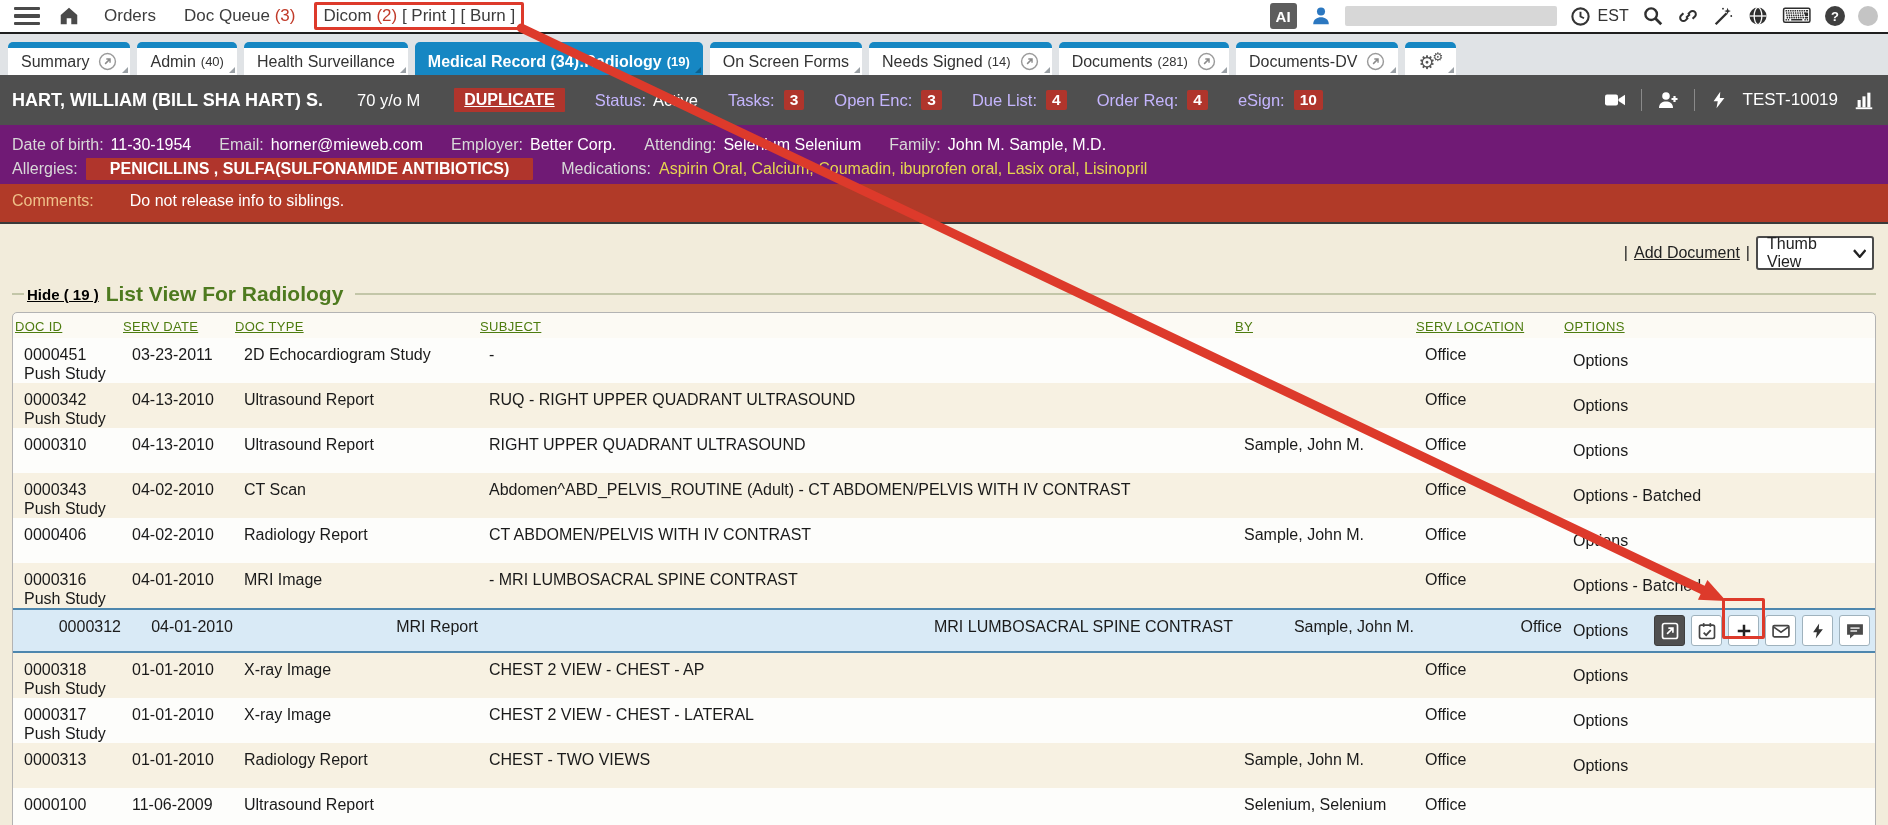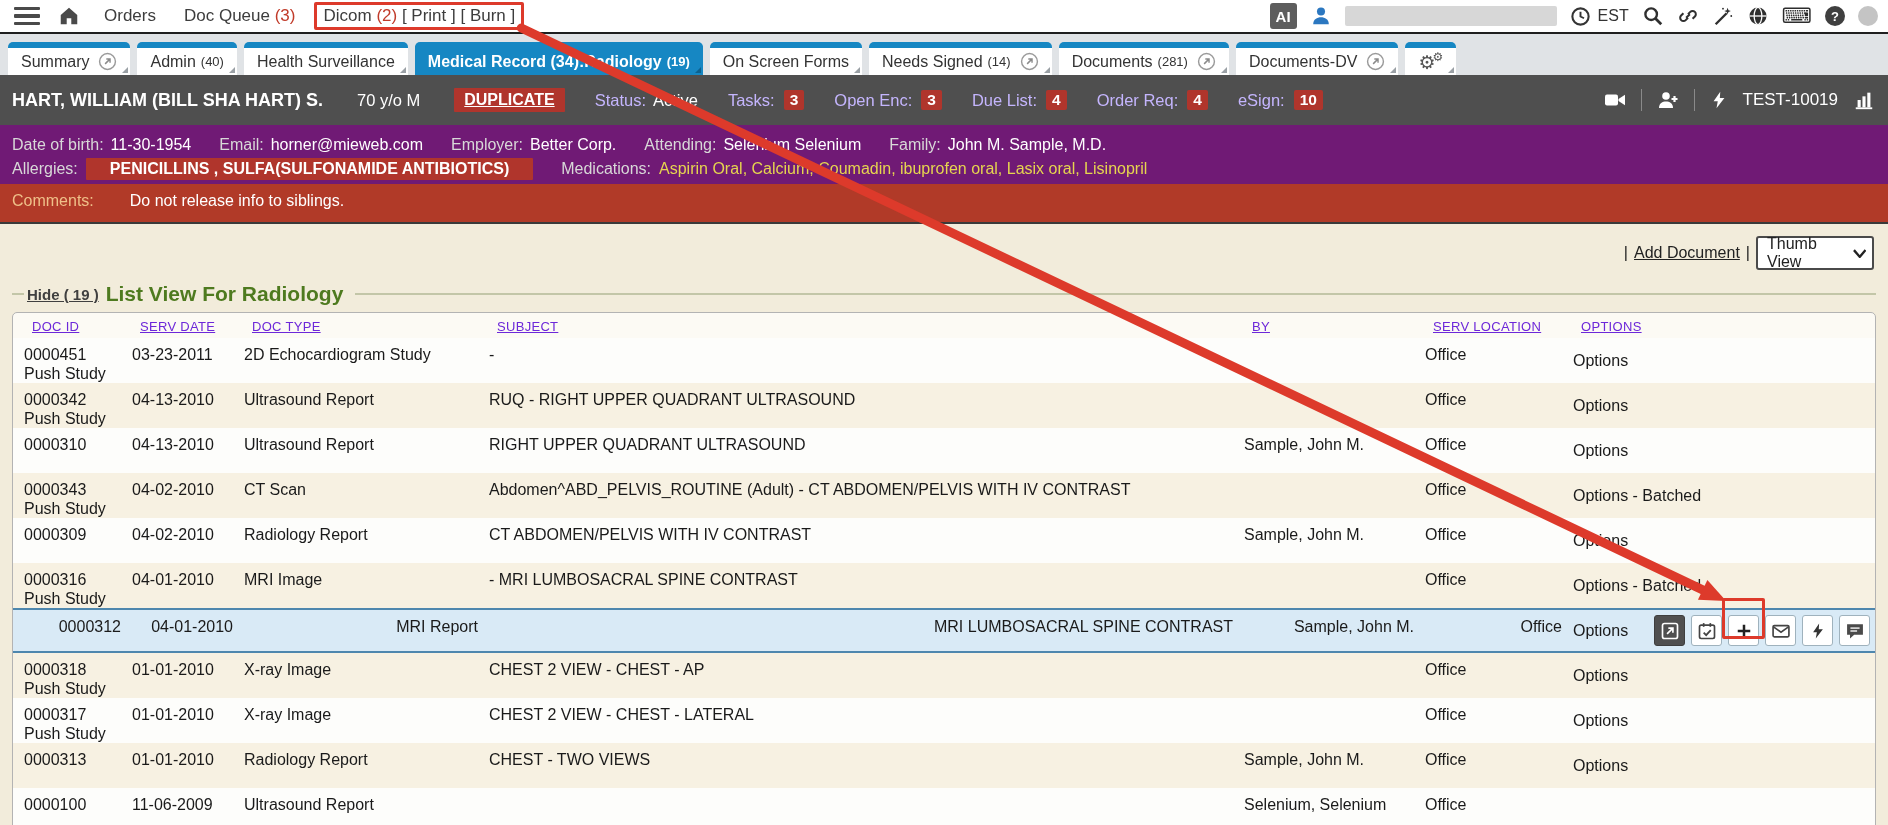--- a/index.html
+++ b/index.html
@@ -72,28 +72,28 @@
   .pipe { margin:0 6px; }
   .add-doc { text-decoration:underline; cursor:pointer; }
   .viewsel { border:2px solid #4a4a4a; background:#fff; border-radius:3px; height:34px; width:118px;
              display:flex; align-items:center; padding:0 6px 0 9px; font-size:16px; cursor:pointer;
              justify-content:space-between; }
 
   .listview { position:absolute; top:58px; left:12px; right:12px; }
   .legend { display:flex; align-items:center; color:#4e7a1f; }
   .legend .pre { width:12px; border-top:2px solid #c3c6a8; }
   .hide-link { font-size:15px; font-weight:bold; text-decoration:underline; margin:0 7px 0 3px;
-               white-space:nowrap; cursor:pointer; color:#404040;}
+               white-space:nowrap; cursor:pointer; color:#000000;}
   .lv-title { font-size:21px; font-weight:bold; white-space:nowrap; }
   .legend .post { flex:1; border-top:2px solid #c3c6a8; margin-left:12px; }
 
   .tablebox { margin-top:6px; background:#fcfaf4; border:1px solid #b3b3b3; border-radius:5px; overflow:hidden;}
   .thead, .trow { display:grid; grid-template-columns:108px 112px 245px 755px 181px 148px 1fr; }
   .thead { padding:6px 0 4px; }
-  .th { font-size:13px; color:#6d28d9; text-decoration:underline; padding-left:19px;
+  .th { font-size:13px; color:#4d7c0f; text-decoration:underline; padding-left:2px;
         letter-spacing:.3px; cursor:pointer; white-space:nowrap;}
   .trow { min-height:45px; font-size:16px; color:#1a1a1a; background:#fdfdfb;}
   .trow.alt { background:#f7f1e2; }
   .trow .td { padding:7px 0 0 11px; line-height:19px; }
   .trow .td.opt { display:flex; align-items:center; padding-top:0; }
   .trow.hl { background:#d9eaf6; border-top:2px solid #4e87ae; border-bottom:2px solid #4e87ae;text-align:right; }
   .icons { display:flex; align-items:center; margin-left:26px; gap:6px; }
   .ibtn { width:31px; height:31px; border:1px solid #9fb2bd; background:#fff; border-radius:3px;
           display:flex; align-items:center; justify-content:center; cursor:pointer;}
   .ibtn.dark { background:#4f4f4f; border-color:#3e3e3e; }
@@ -388,21 +388,21 @@
             <div class="td">CT Scan</div>
             <div class="td">Abdomen^ABD_PELVIS_ROUTINE (Adult) - CT ABDOMEN/PELVIS WITH IV CONTRAST</div>
             <div class="td"></div>
             <div class="td">Office</div>
             <div class="td opt">
               <span>Options - Batched</span>
             </div>
           </div>
           <div class="trow">
             <div class="td">
-              <div>0000309</div>
+              <div>0000406</div>
             </div>
             <div class="td">04-02-2010</div>
             <div class="td">Radiology Report</div>
             <div class="td">CT ABDOMEN/PELVIS WITH IV CONTRAST</div>
             <div class="td">Sample, John M.</div>
             <div class="td">Office</div>
             <div class="td opt">
               <span>Options</span>
             </div>
           </div>

